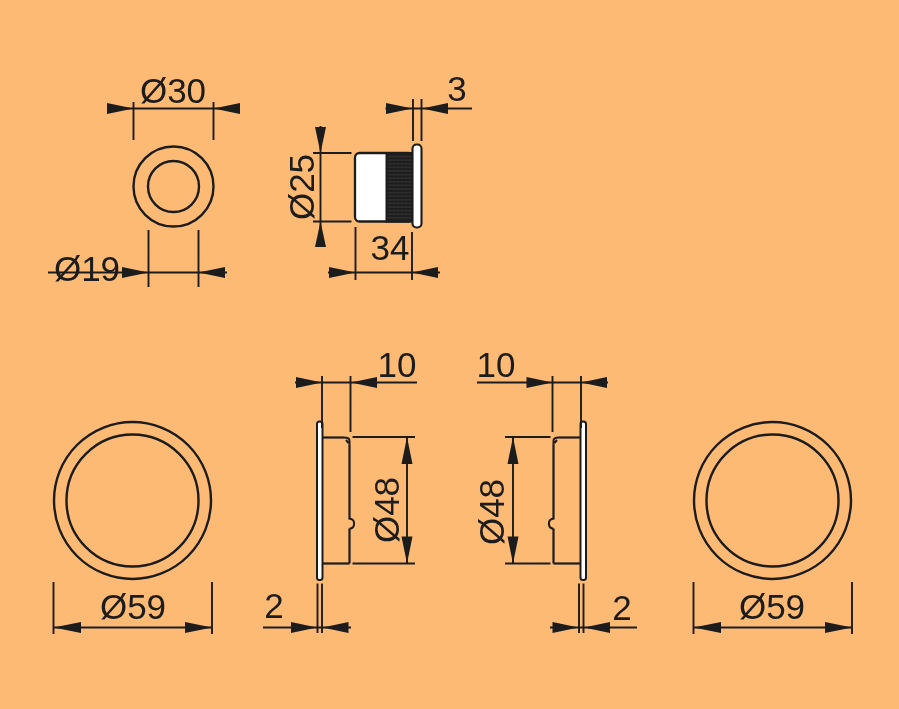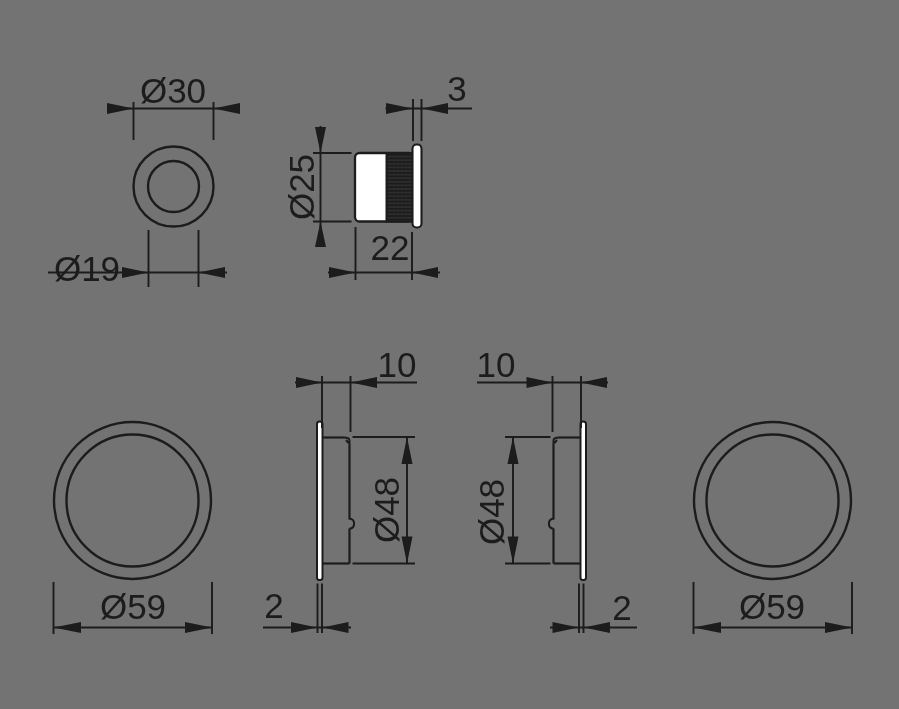--- a/index.html
+++ b/index.html
@@ -4,21 +4,21 @@
 <style>
   html, body {
     margin: 0;
     padding: 0;
     background: #ffffff;
   }
   #canvas {
     position: relative;
     width: 899px;
     height: 709px;
-    background: #737373;
+    background: #fdba74;
     font-family: "Liberation Sans", sans-serif;
     overflow: hidden;
   }
   #linework {
     position: absolute;
     left: 0;
     top: 0;
   }
   .dim-label {
     position: absolute;
@@ -177,21 +177,21 @@
       <polygon fill="#1c1c1c" stroke="none" points="693.5,627.5 721,622 721,633"></polygon>
       <polygon fill="#1c1c1c" stroke="none" points="852,627.5 825,622 825,633"></polygon>
     </g>
   </svg>
 
   <div class="dim-label" style="left:173px; top:90px;">Ø30</div>
   <div class="dim-label" style="left:87px;  top:252px;margin-top:16px;">Ø19</div>
 
   <div class="dim-label" style="left:457px; top:88px;">3</div>
   <div class="dim-label rot" style="left:301px; top:187px;">Ø25</div>
-  <div class="dim-label" style="left:390px; top:247px;">22</div>
+  <div class="dim-label" style="left:390px; top:247px;">34</div>
 
   <div class="dim-label" style="left:133px; top:606px;">Ø59</div>
 
   <div class="dim-label" style="left:397px; top:364px;">10</div>
   <div class="dim-label rot" style="left:386px; top:510px;">Ø48</div>
   <div class="dim-label" style="left:274px; top:605px;">2</div>
 
   <div class="dim-label" style="left:496px; top:364px;">10</div>
   <div class="dim-label rot" style="left:491px; top:512px;">Ø48</div>
   <div class="dim-label" style="left:622px; top:607px;">2</div>

